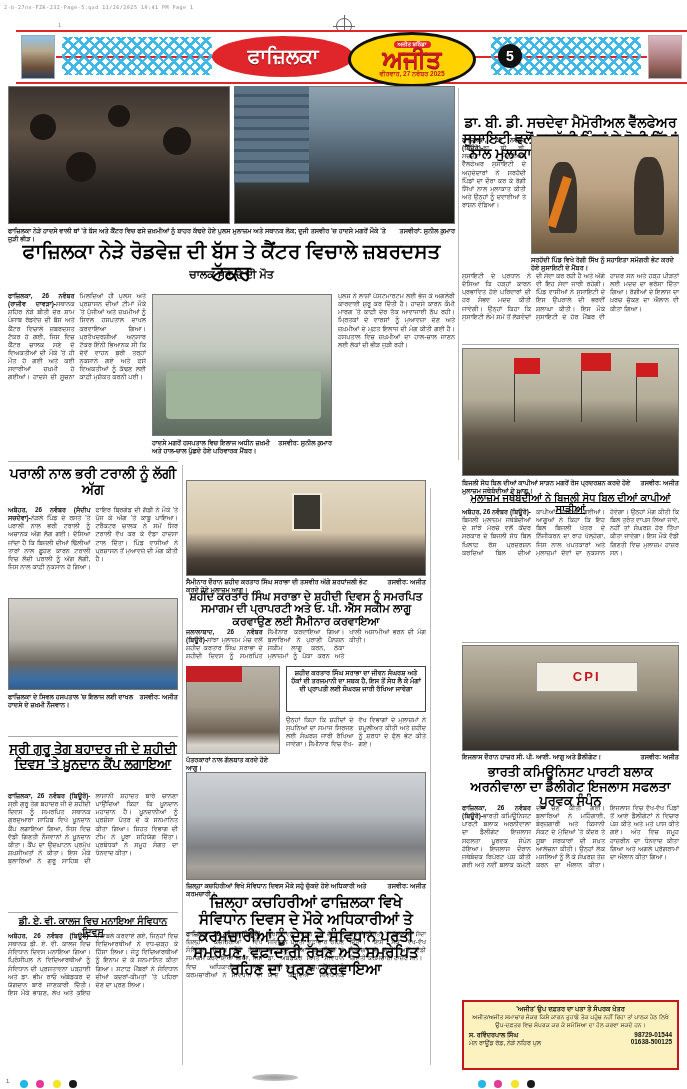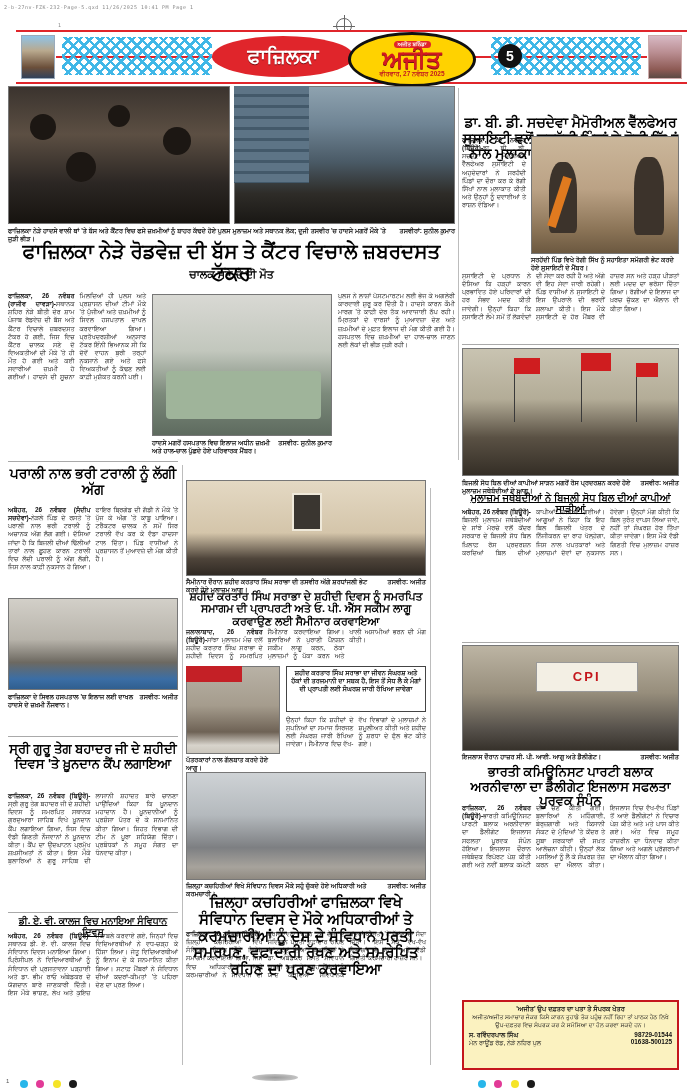--- a/index.html
+++ b/index.html
@@ -203,21 +203,21 @@
   <div class="abs hl" style="left:8px;top:466px;width:170px;font-size:14px;">ਪਰਾਲੀ ਨਾਲ ਭਰੀ ਟਰਾਲੀ ਨੂੰ ਲੱਗੀ ਅੱਗ</div>
   <div class="abs bd c2" style="left:8px;top:506px;width:170px;height:90px;">
     <b>ਅਬੋਹਰ, 26 ਨਵੰਬਰ (ਸੰਦੀਪ ਸਚਦੇਵਾ)-</b><span>ਨੇੜਲੇ ਪਿੰਡ ਦੇ ਰਸਤੇ 'ਤੇ ਪਰਾਲੀ ਨਾਲ ਭਰੀ ਟਰਾਲੀ ਨੂੰ ਅਚਾਨਕ ਅੱਗ ਲੱਗ ਗਈ। ਦੱਸਿਆ ਜਾਂਦਾ ਹੈ ਕਿ ਬਿਜਲੀ ਦੀਆਂ ਢਿੱਲੀਆਂ ਤਾਰਾਂ ਨਾਲ ਛੂਹਣ ਕਾਰਨ ਟਰਾਲੀ ਵਿਚ ਲੱਦੀ ਪਰਾਲੀ ਨੂੰ ਅੱਗ ਲੱਗੀ, ਜਿਸ ਨਾਲ ਕਾਫ਼ੀ ਨੁਕਸਾਨ ਹੋ ਗਿਆ। ਫਾਇਰ ਬ੍ਰਿਗੇਡ ਦੀ ਗੱਡੀ ਨੇ ਮੌਕੇ 'ਤੇ ਪੁੱਜ ਕੇ ਅੱਗ 'ਤੇ ਕਾਬੂ ਪਾਇਆ। ਟਰੈਕਟਰ ਚਾਲਕ ਨੇ ਸਮੇਂ ਸਿਰ ਟਰਾਲੀ ਵੱਖ ਕਰ ਕੇ ਵੱਡਾ ਹਾਦਸਾ ਟਾਲ ਦਿੱਤਾ। ਪਿੰਡ ਵਾਸੀਆਂ ਨੇ ਪ੍ਰਸ਼ਾਸਨ ਤੋਂ ਮੁਆਵਜ਼ੇ ਦੀ ਮੰਗ ਕੀਤੀ ਹੈ।</span>
   </div>
   <div class="photo ph-civil" style="left:8px;top:598px;width:170px;height:92px;"></div>
   <div class="abs cap" style="left:8px;top:693px;width:170px;">
     <span>ਫਾਜ਼ਿਲਕਾ ਦੇ ਸਿਵਲ ਹਸਪਤਾਲ 'ਚ ਇਲਾਜ ਲਈ ਦਾਖਲ ਹਾਦਸੇ ਦੇ ਜ਼ਖ਼ਮੀ ਨੌਜਵਾਨ।</span>
     <span class="cr">ਤਸਵੀਰ: ਅਜੀਤ</span>
   </div>
   <div class="abs rule-h" style="left:8px;top:736px;width:170px;"></div>
-  <div class="abs hl" style="left:8px;top:742px;width:170px;font-size:13px;">ਸ੍ਰੀ ਗੁਰੂ ਤੇਗ ਬਹਾਦਰ ਜੀ ਦੇ ਸ਼ਹੀਦੀ ਦਿਵਸ 'ਤੇ ਖ਼ੂਨਦਾਨ ਕੈਂਪ ਲਗਾਇਆ</div>
+  <div class="abs hl" style="left:8px;top:742px;width:170px;font-size:13px;text-decoration:underline;">ਸ੍ਰੀ ਗੁਰੂ ਤੇਗ ਬਹਾਦਰ ਜੀ ਦੇ ਸ਼ਹੀਦੀ ਦਿਵਸ 'ਤੇ ਖ਼ੂਨਦਾਨ ਕੈਂਪ ਲਗਾਇਆ</div>
   <div class="abs bd c2" style="left:8px;top:792px;width:170px;height:118px;">
     <b>ਫਾਜ਼ਿਲਕਾ, 26 ਨਵੰਬਰ (ਬਿਊਰੋ)-</b><span>ਸ੍ਰੀ ਗੁਰੂ ਤੇਗ ਬਹਾਦਰ ਜੀ ਦੇ ਸ਼ਹੀਦੀ ਦਿਵਸ ਨੂੰ ਸਮਰਪਿਤ ਸਥਾਨਕ ਗੁਰਦੁਆਰਾ ਸਾਹਿਬ ਵਿਖੇ ਖ਼ੂਨਦਾਨ ਕੈਂਪ ਲਗਾਇਆ ਗਿਆ, ਜਿਸ ਵਿਚ ਵੱਡੀ ਗਿਣਤੀ ਨੌਜਵਾਨਾਂ ਨੇ ਖ਼ੂਨਦਾਨ ਕੀਤਾ। ਕੈਂਪ ਦਾ ਉਦਘਾਟਨ ਪ੍ਰਮੁੱਖ ਸ਼ਖ਼ਸੀਅਤਾਂ ਨੇ ਕੀਤਾ। ਇਸ ਮੌਕੇ ਬੁਲਾਰਿਆਂ ਨੇ ਗੁਰੂ ਸਾਹਿਬ ਦੀ ਲਾਸਾਨੀ ਸ਼ਹਾਦਤ ਬਾਰੇ ਚਾਨਣਾ ਪਾਉਂਦਿਆਂ ਕਿਹਾ ਕਿ ਖ਼ੂਨਦਾਨ ਮਹਾਦਾਨ ਹੈ। ਖ਼ੂਨਦਾਨੀਆਂ ਨੂੰ ਪ੍ਰਸ਼ੰਸਾ ਪੱਤਰ ਦੇ ਕੇ ਸਨਮਾਨਿਤ ਕੀਤਾ ਗਿਆ। ਸਿਹਤ ਵਿਭਾਗ ਦੀ ਟੀਮ ਨੇ ਪੂਰਾ ਸਹਿਯੋਗ ਦਿੱਤਾ। ਪ੍ਰਬੰਧਕਾਂ ਨੇ ਸਮੂਹ ਸੰਗਤ ਦਾ ਧੰਨਵਾਦ ਕੀਤਾ।</span>
   </div>
   <div class="abs rule-h" style="left:8px;top:912px;width:170px;"></div>
   <div class="abs hl" style="left:8px;top:916px;width:170px;font-size:9.5px;text-decoration:underline;">ਡੀ. ਏ. ਵੀ. ਕਾਲਜ ਵਿਚ ਮਨਾਇਆ ਸੰਵਿਧਾਨ ਦਿਵਸ</div>
   <div class="abs bd c2" style="left:8px;top:932px;width:170px;height:134px;">
     <b>ਅਬੋਹਰ, 26 ਨਵੰਬਰ (ਬਿਊਰੋ)-</b><span>ਸਥਾਨਕ ਡੀ. ਏ. ਵੀ. ਕਾਲਜ ਵਿਚ ਸੰਵਿਧਾਨ ਦਿਵਸ ਮਨਾਇਆ ਗਿਆ। ਪ੍ਰਿੰਸੀਪਲ ਨੇ ਵਿਦਿਆਰਥੀਆਂ ਨੂੰ ਸੰਵਿਧਾਨ ਦੀ ਪ੍ਰਸਤਾਵਨਾ ਪੜ੍ਹਾਈ ਅਤੇ ਡਾ. ਭੀਮ ਰਾਓ ਅੰਬੇਡਕਰ ਦੇ ਯੋਗਦਾਨ ਬਾਰੇ ਜਾਣਕਾਰੀ ਦਿੱਤੀ। ਇਸ ਮੌਕੇ ਭਾਸ਼ਣ, ਲੇਖ ਅਤੇ ਕੁਇਜ਼ ਮੁਕਾਬਲੇ ਕਰਵਾਏ ਗਏ, ਜਿਨ੍ਹਾਂ ਵਿਚ ਵਿਦਿਆਰਥੀਆਂ ਨੇ ਵਧ-ਚੜ੍ਹ ਕੇ ਹਿੱਸਾ ਲਿਆ। ਜੇਤੂ ਵਿਦਿਆਰਥੀਆਂ ਨੂੰ ਇਨਾਮ ਦੇ ਕੇ ਸਨਮਾਨਿਤ ਕੀਤਾ ਗਿਆ। ਸਟਾਫ਼ ਮੈਂਬਰਾਂ ਨੇ ਸੰਵਿਧਾਨ ਦੀਆਂ ਕਦਰਾਂ-ਕੀਮਤਾਂ 'ਤੇ ਪਹਿਰਾ ਦੇਣ ਦਾ ਪ੍ਰਣ ਲਿਆ।</span>
   </div>
 
   <div class="abs rule-v" style="left:430px;top:488px;height:577px;"></div>

